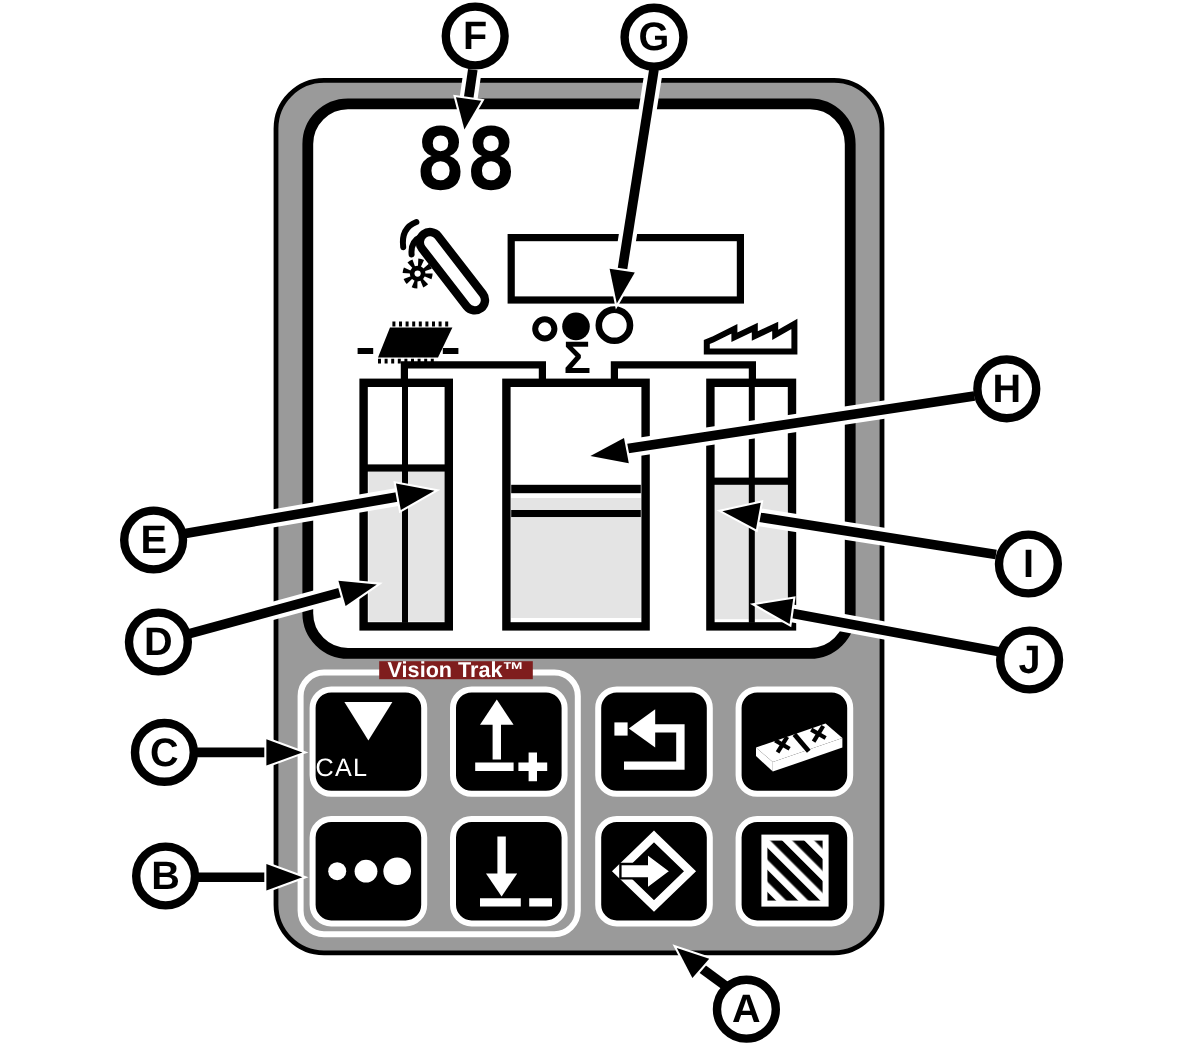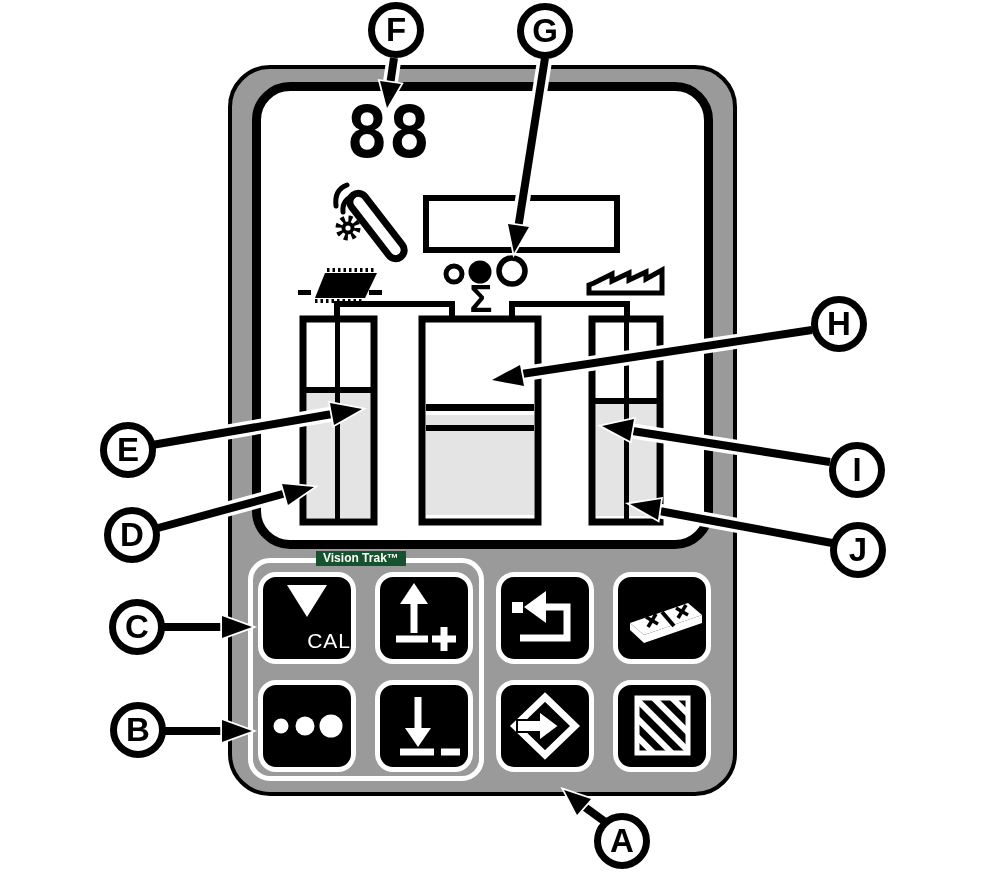--- a/index.html
+++ b/index.html
@@ -10,26 +10,26 @@
   .screen{position:absolute;left:252px;top:82px;width:461px;height:467px;background:#fff;
           border:9px solid #000;border-radius:38px;box-sizing:border-box;z-index:2;}
   .gfx{position:absolute;left:0;top:0;z-index:4;pointer-events:none;}
   .digits{position:absolute;left:346px;top:100px;z-index:5;
           font-family:"DejaVu Sans Mono",monospace;font-weight:bold;font-size:70px;line-height:66px;
           color:#000;transform:scaleY(1.02);}
   .sigma{position:absolute;left:458px;top:280px;width:46px;text-align:center;z-index:5;
          font-weight:bold;font-size:38px;line-height:38px;color:#000;}
   .group-outline{position:absolute;left:248px;top:558px;width:236px;height:223px;
                  border:5px solid #fff;border-radius:22px;box-sizing:border-box;z-index:8;}
-  .group-label{position:absolute;left:316px;top:551px;z-index:9;background:#14532d;
-               color:#fff;font-weight:bold;font-size:12px;line-height:15px;padding:0 7px;white-space:nowrap;}
+  .group-label{position:absolute;left:316px;top:551px;z-index:9;background:#7f1d1d;
+               color:#fff;font-weight:bold;font-size:18px;line-height:15px;padding:0 7px;white-space:nowrap;}
   .key{position:absolute;width:98px;height:92px;background:#000;border:5px solid #fff;
        border-radius:18px;box-sizing:border-box;z-index:10;padding:0;cursor:pointer;}
   .key svg{position:absolute;left:0;top:0;}
-  .cal-text{position:absolute;left:0;bottom:6px;width:100%;text-align:right;color:#fff;
+  .cal-text{position:absolute;left:0;bottom:6px;width:100%;text-align:left;color:#fff;
             font-size:21px;font-weight:normal;letter-spacing:1px;font-family:"Liberation Sans",sans-serif;}
   .callout{position:absolute;width:56px;height:56px;border:7px solid #000;border-radius:50%;
            background:#fff;box-sizing:border-box;z-index:30;display:flex;align-items:center;justify-content:center;
            font-weight:bold;font-size:33px;color:#000;}
   .arrows{position:absolute;left:0;top:0;z-index:25;pointer-events:none;}
 </style>
 </head>
 <body>
 
 <div class="canvas">

